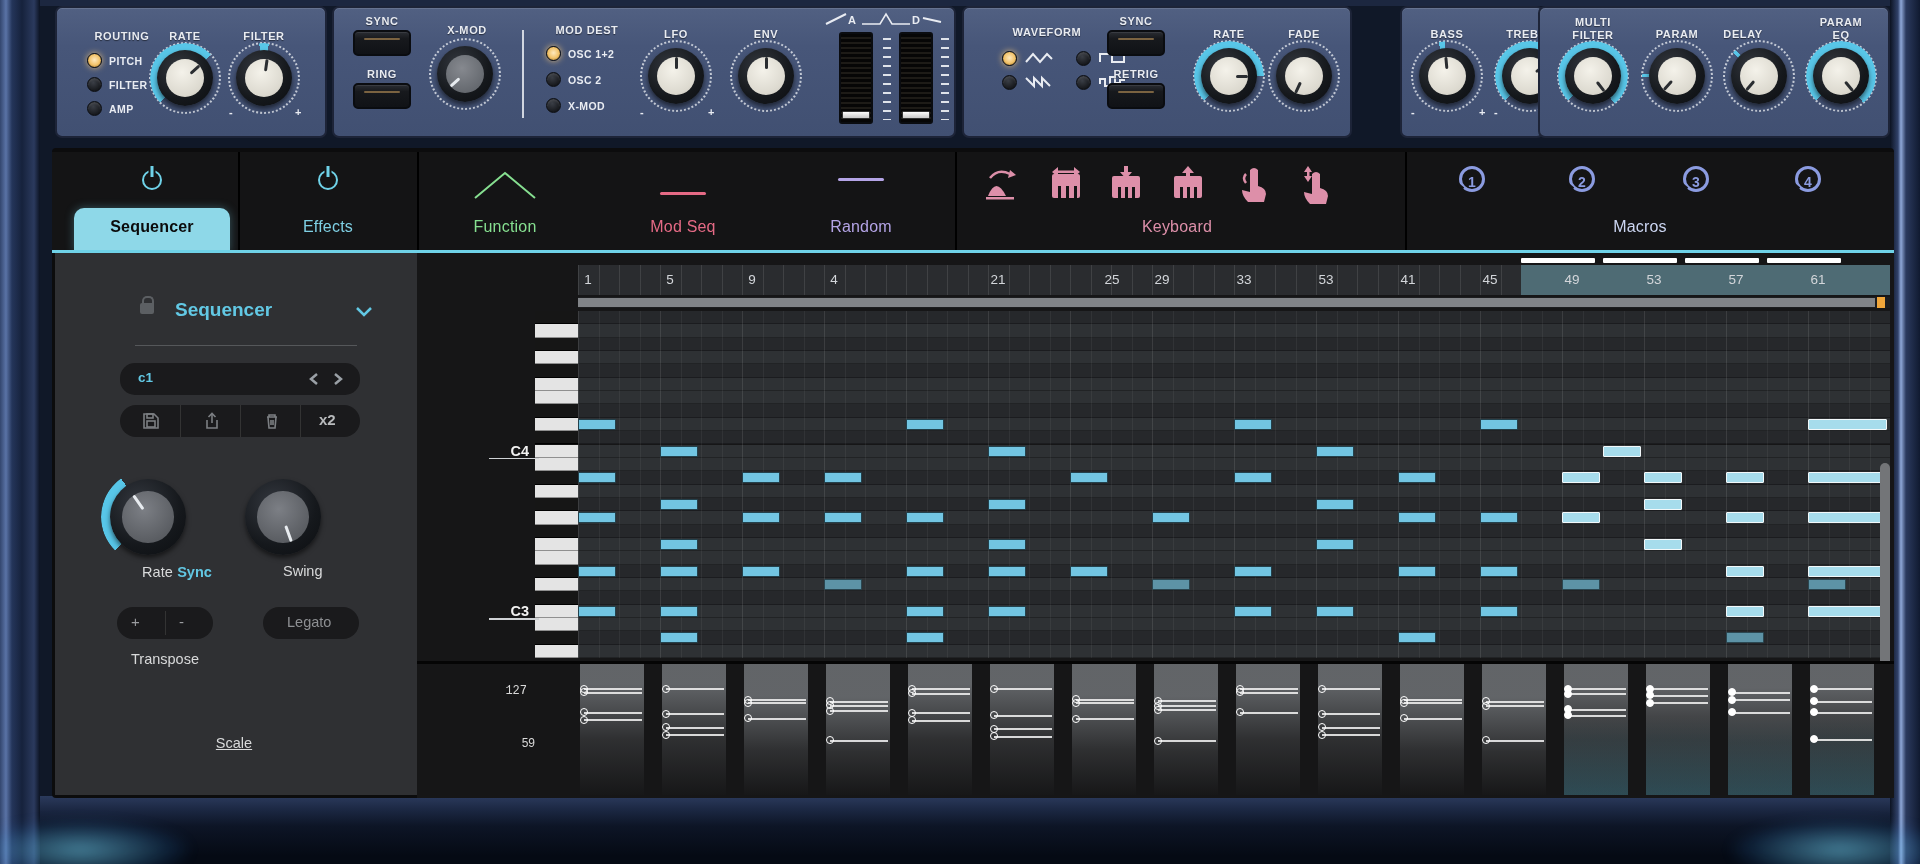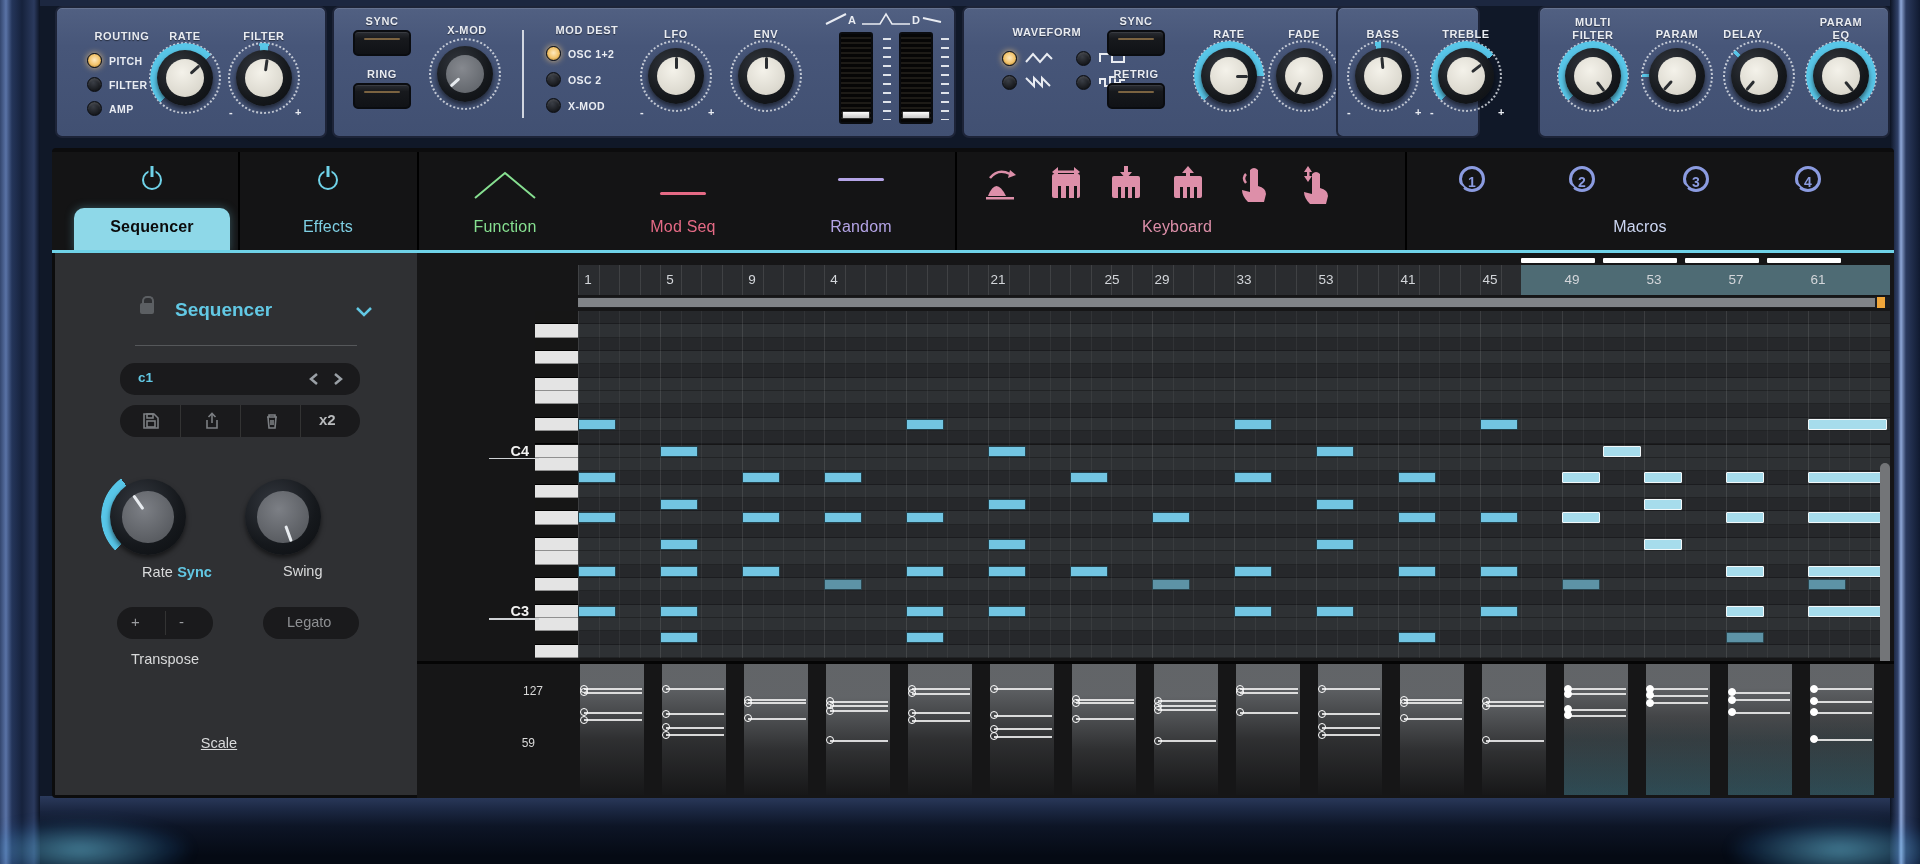--- a/index.html
+++ b/index.html
@@ -264,21 +264,21 @@
     <div class="knob" style="left: 312px; top: 40px; width: 56px; height: 56px;">
         <div class="tickring" style="left: -7.84px; top: -7.84px; width: 71.68px; height: 71.68px;"></div>
         <div class="body" style="left: 0px; top: 0px; width: 56px; height: 56px;"></div>
         <div class="cap cream" style="left: 8.96px; top: 8.96px; width: 38.08px; height: 38.08px;"></div>
         <div class="ptr" style="transform: rotate(-155deg);">
           <i style="top: -19.04px; height: 12.32px; background: rgb(42, 45, 49);"></i>
         </div>
       </div>
   </div>
 
-  <div class="abs hw-section" style="left:1336px;width:144px;">
+  <div class="abs hw-section" style="left:1400px;width:144px;">
     <div class="hw-label" style="left:45px;top:20px;">BASS</div>
     <div class="knob" style="left: 17px; top: 40px; width: 56px; height: 56px;">
         <div class="tickring" style="left: -7.84px; top: -7.84px; width: 71.68px; height: 71.68px;"></div>
         <div class="arc" style="left: -6.72px; top: -6.72px; width: 69.44px; height: 69.44px; background: conic-gradient(from -14deg, rgb(88, 198, 232) 0deg, rgb(88, 198, 232) 10deg, transparent 10deg);"></div>
         <div class="body" style="left: 0px; top: 0px; width: 56px; height: 56px;"></div>
         <div class="cap cream" style="left: 8.96px; top: 8.96px; width: 38.08px; height: 38.08px;"></div>
         <div class="ptr" style="transform: rotate(-5deg);">
           <i style="top: -19.04px; height: 12.32px; background: rgb(42, 45, 49);"></i>
         </div>
       </div>
@@ -492,21 +492,21 @@
       <div class="pill" style="left:62px;top:354px;width:96px;height:32px;border-radius:16px;">
         <span class="abs" style="left:14px;top:6px;color:#9b9da0;font-size:15px;">+</span>
         <span class="abs" style="left:0;top:4px;width:1px;height:24px;background:#333;margin-left:48px;"></span>
         <span class="abs" style="left:62px;top:6px;color:#9b9da0;font-size:15px;">-</span>
       </div>
       <div class="side-label" style="left:110px;top:398px;">Transpose</div>
       <div class="pill" style="left:208px;top:354px;width:96px;height:32px;border-radius:16px;">
         <span class="abs gray-t" style="left:24px;top:7px;font-size:14.5px;">Legato</span>
       </div>
 
-      <div class="side-label" style="left:164px;top:482px;text-decoration:underline;">Scale</div>
+      <div class="side-label" style="left:179px;top:482px;text-decoration:underline;">Scale</div>
     </div>
 
     <div id="roll">
       <div id="ruler">
           <div class="stepticks"></div>
           <div id="ruler-teal" style="left: 943px; width: 369px;"></div>
           <span class="ruler-num" style="left: 10px;">1</span>
           <span class="ruler-num" style="left: 92px;">5</span>
           <span class="ruler-num" style="left: 174px;">9</span>
           <span class="ruler-num" style="left: 256px;">4</span>
@@ -648,21 +648,21 @@
           <div class="note" style="left: 902px; top: 294.7px; width: 38px;"></div>
           <div class="note sel" style="left: 1148px; top: 294.7px; width: 38px;"></div>
           <div class="note sel" style="left: 1230px; top: 294.7px; width: 79px;"></div>
           <div class="note" style="left: 82px; top: 321.4px; width: 38px;"></div>
           <div class="note" style="left: 328px; top: 321.4px; width: 38px;"></div>
           <div class="note" style="left: 820px; top: 321.4px; width: 38px;"></div>
           <div class="note dim" style="left: 1148px; top: 321.4px; width: 38px;"></div>
         </div>
       <div id="vscroll"></div>
       <div id="lane">
-        <span class="vlabel" style="left:86px;top:20px;">127</span>
+        <span class="vlabel" style="left:70px;top:20px;font-family:Liberation Mono, monospace;">127</span>
         <span class="vlabel" style="left:78px;top:72px;">59</span>
       <div class="vgroup" style="left: 163px; background: linear-gradient(rgba(160, 165, 170, 0.55) 20px, rgba(160, 165, 170, 0.18) 75px, rgba(30, 32, 34, 0.1) 100%);"></div>
           <div class="vline" style="left: 167px; top: 24px; width: 58px;"></div>
           <div class="vdot" style="left: 163px; top: 20.5px;"></div>
           <div class="vline" style="left: 167px; top: 27.8px; width: 58px;"></div>
           <div class="vdot" style="left: 163px; top: 24.3px;"></div>
           <div class="vline" style="left: 167px; top: 47.56px; width: 58px;"></div>
           <div class="vdot" style="left: 163px; top: 44.06px;"></div>
           <div class="vline" style="left: 167px; top: 55.16px; width: 58px;"></div>
           <div class="vdot" style="left: 163px; top: 51.66px;"></div>

